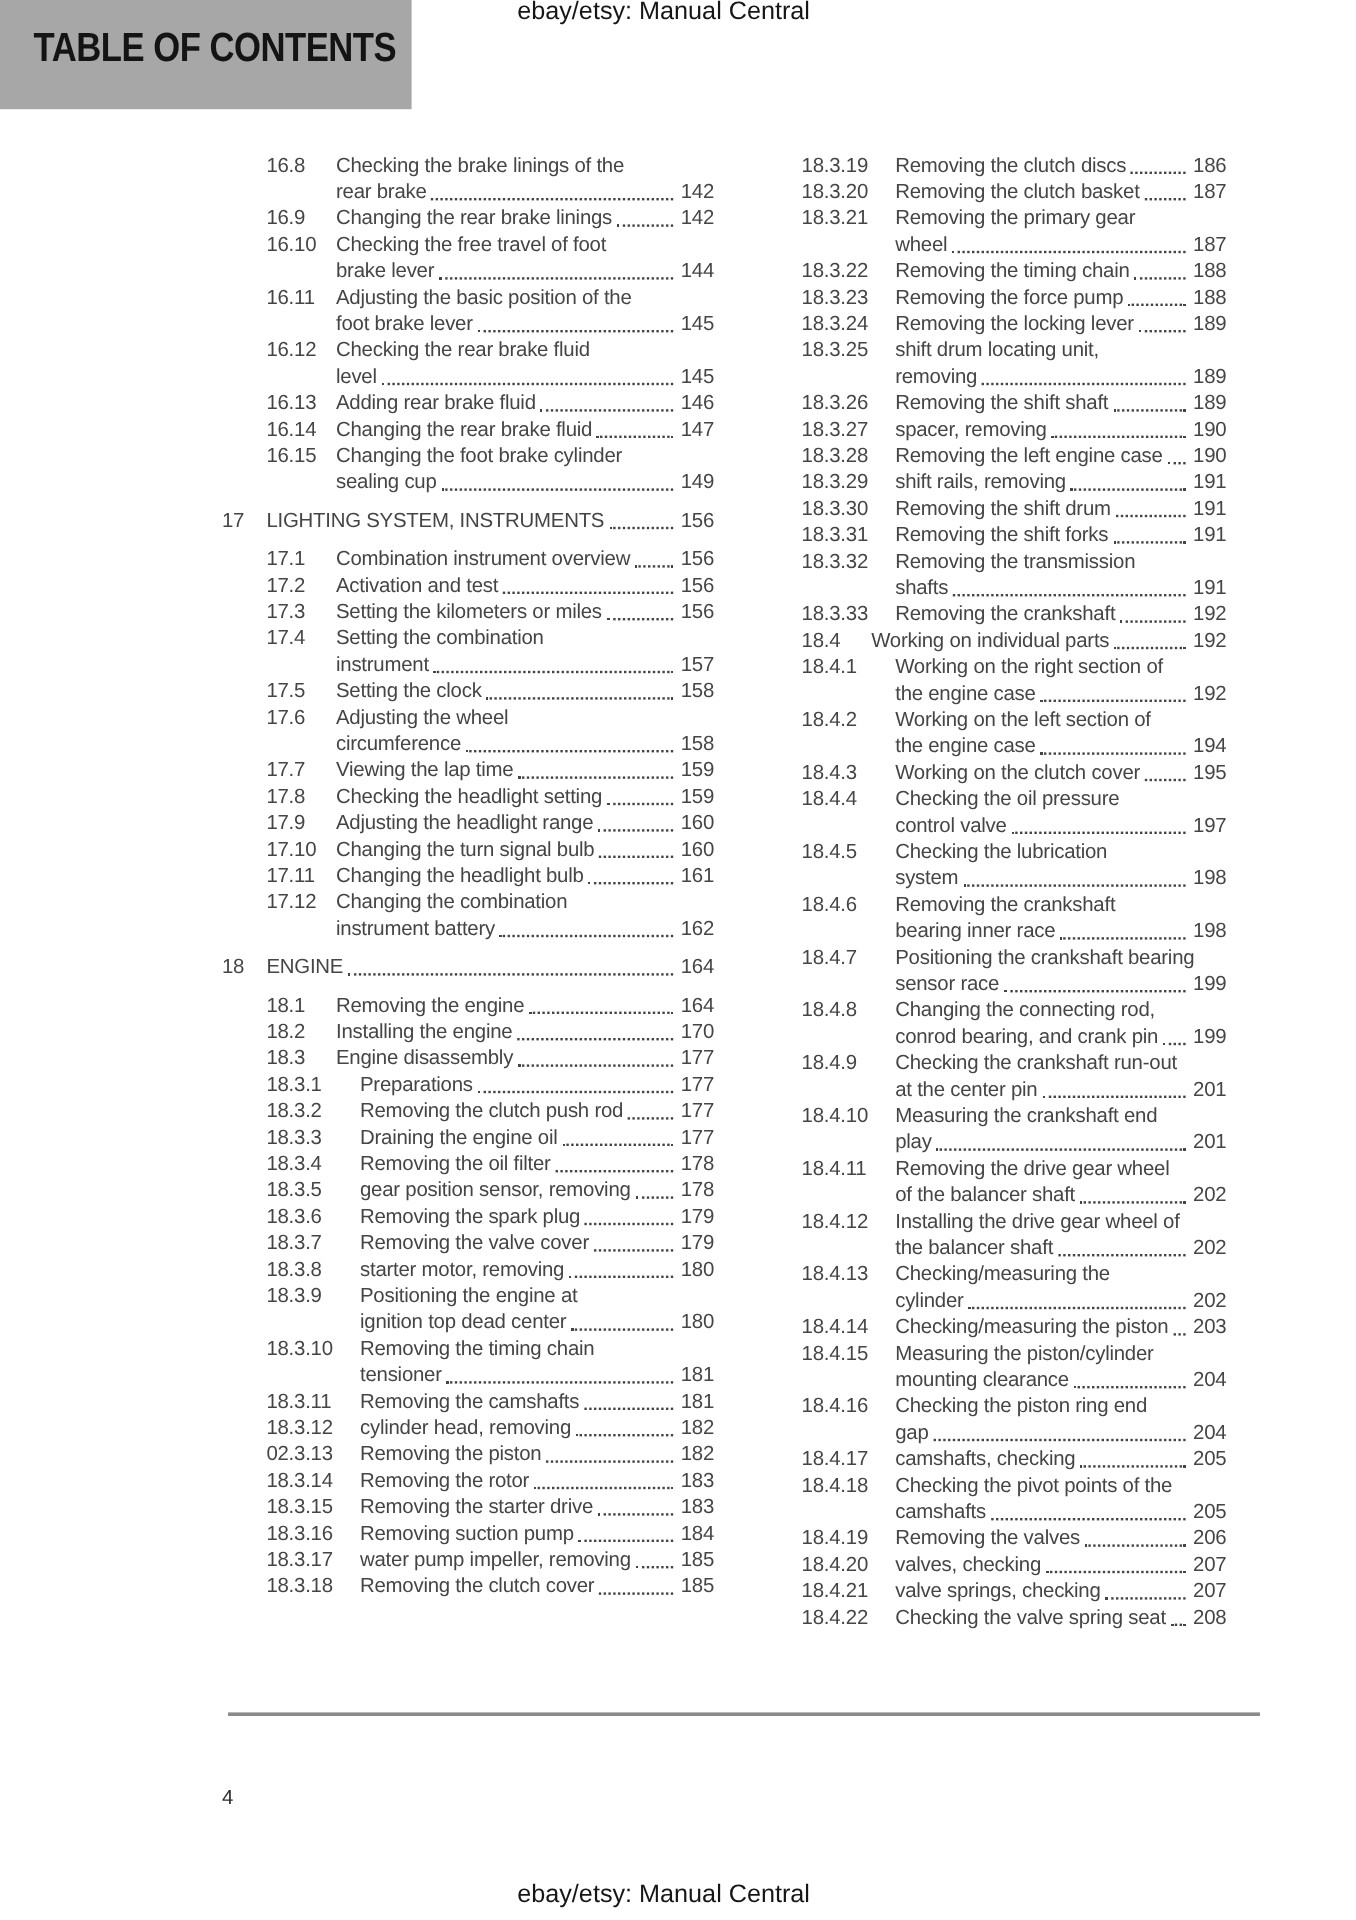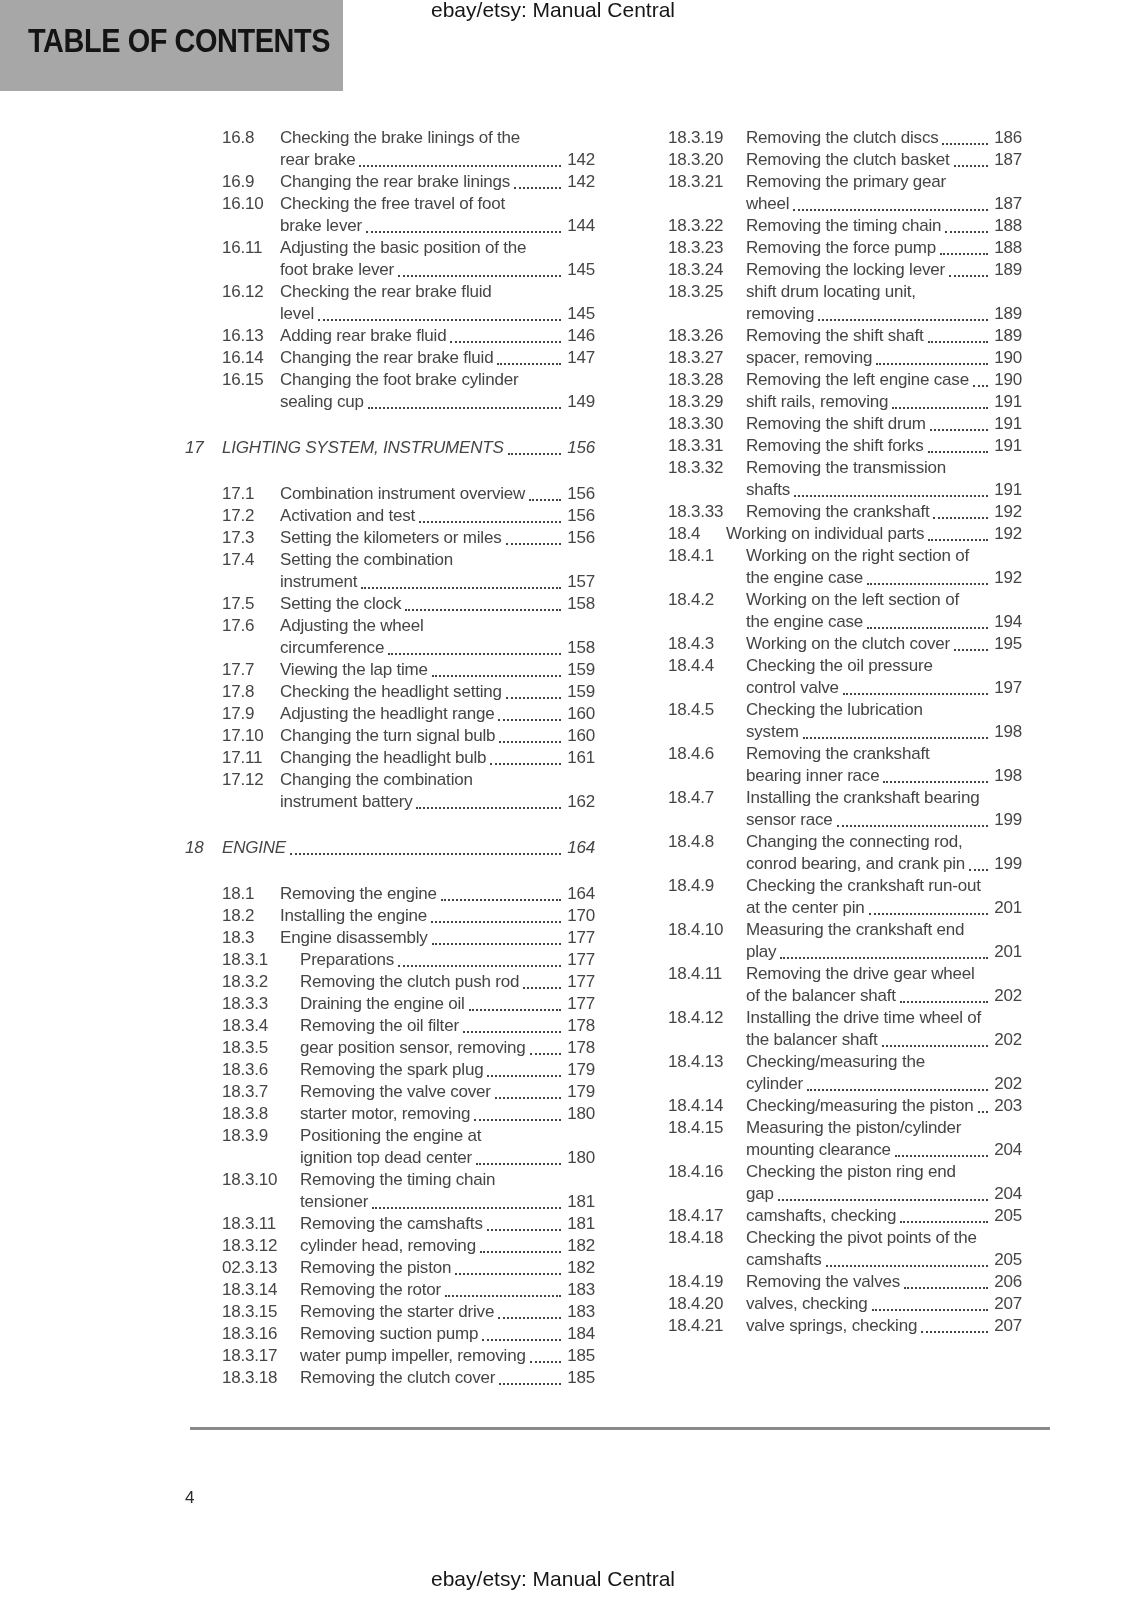--- a/index.html
+++ b/index.html
@@ -34,21 +34,21 @@
     display:flex;
     font-size:17px;line-height:22px;
     letter-spacing:-0.2px;
   }
   .col-left{width:410px;flex:0 0 410px;}
   .col-gap{width:36px;flex:0 0 36px;}
   .col-right{width:391px;flex:0 0 391px;}
   .entry{display:flex;align-items:flex-start;}
   .entry .num{flex:0 0 auto;white-space:pre;}
   .entry .body{flex:1 1 auto;min-width:0;}
-  .entry.lvl1{margin:24px 0;font-style:italic;}
+  .entry.lvl1{margin:10px 0;}
   .entry.lvl1 .num{width:37px;}
   .entry.lvl2{padding-left:37px;}
   .entry.lvl2 .num{width:58px;}
   .entry.lvl3{padding-left:37px;justify-content:center;}
   .entry.lvl3 .num{width:78px;}
   .tline{white-space:pre;}
   .tline.last{display:flex;white-space:normal;}
   .ttext{flex:0 0 auto;white-space:pre;}
   .dots{
     flex:1 1 auto;min-width:10px;
@@ -752,21 +752,21 @@
             <div class="tline last">
         <span class="ttext">bearing inner race</span>
         <span class="dots"></span>
         <span class="pg">198</span>
       </div>
     </div>
   </div>
         <div class="entry lvl3">
     <span class="num">18.4.7</span>
     <div class="body">
-      <div class="tline">Installing the crankshaft bearing</div>
+      <div class="tline">Positioning the crankshaft bearing</div>
             <div class="tline last">
         <span class="ttext">sensor race</span>
         <span class="dots"></span>
         <span class="pg">199</span>
       </div>
     </div>
   </div>
         <div class="entry lvl3">
     <span class="num">18.4.8</span>
     <div class="body">
@@ -807,21 +807,21 @@
             <div class="tline last">
         <span class="ttext">of the balancer shaft</span>
         <span class="dots"></span>
         <span class="pg">202</span>
       </div>
     </div>
   </div>
         <div class="entry lvl3">
     <span class="num">18.4.12</span>
     <div class="body">
-      <div class="tline">Installing the drive time wheel of</div>
+      <div class="tline">Installing the drive gear wheel of</div>
             <div class="tline last">
         <span class="ttext">the balancer shaft</span>
         <span class="dots"></span>
         <span class="pg">202</span>
       </div>
     </div>
   </div>
         <div class="entry lvl3">
     <span class="num">18.4.13</span>
     <div class="body">
@@ -906,20 +906,30 @@
       </div>
     </div>
   </div>
         <div class="entry lvl3">
     <span class="num">18.4.21</span>
     <div class="body">
       <div class="tline last">
         <span class="ttext">valve springs, checking</span>
         <span class="dots"></span>
         <span class="pg">207</span>
+      </div>
+    </div>
+  </div>
+        <div class="entry lvl3">
+    <span class="num">18.4.22</span>
+    <div class="body">
+      <div class="tline last">
+        <span class="ttext">Checking the valve spring seat</span>
+        <span class="dots"></span>
+        <span class="pg">208</span>
       </div>
     </div>
   </div>
       </div>
   </div>
 
   <div class="footer-rule"></div>
   <div class="folio">4</div>
   <div class="watermark-bottom">ebay/etsy: Manual Central</div>
 

